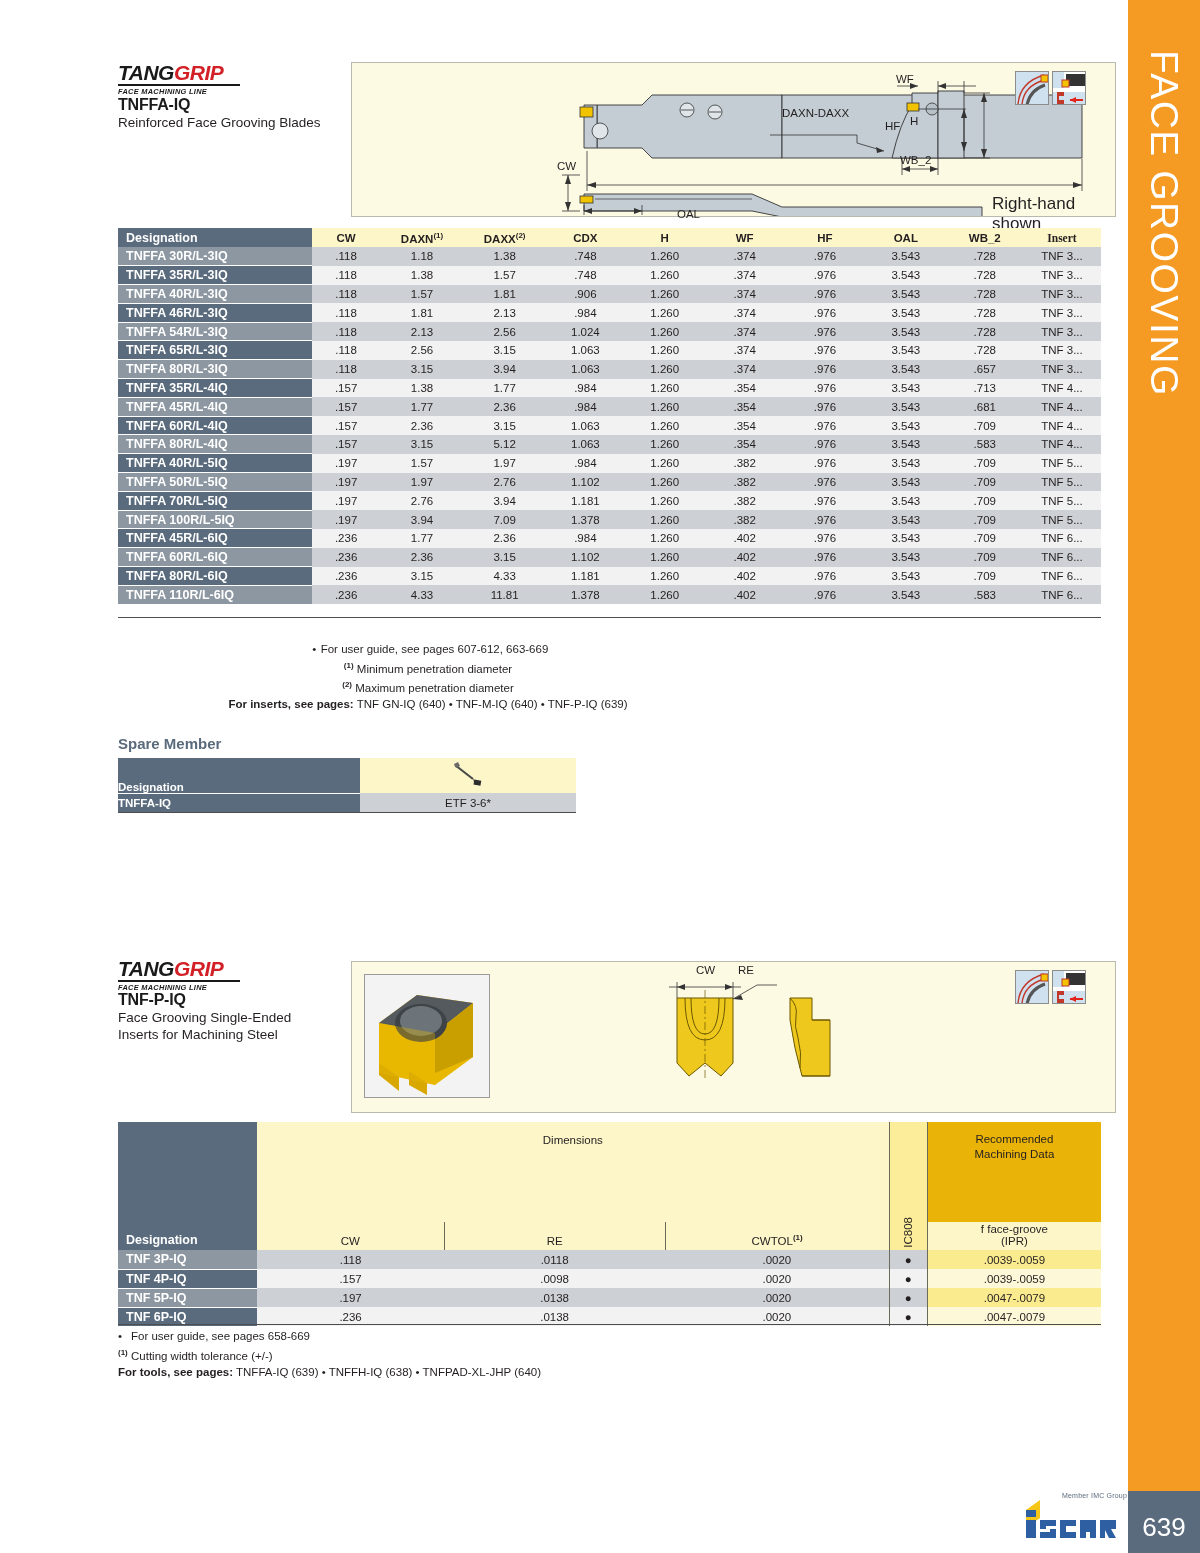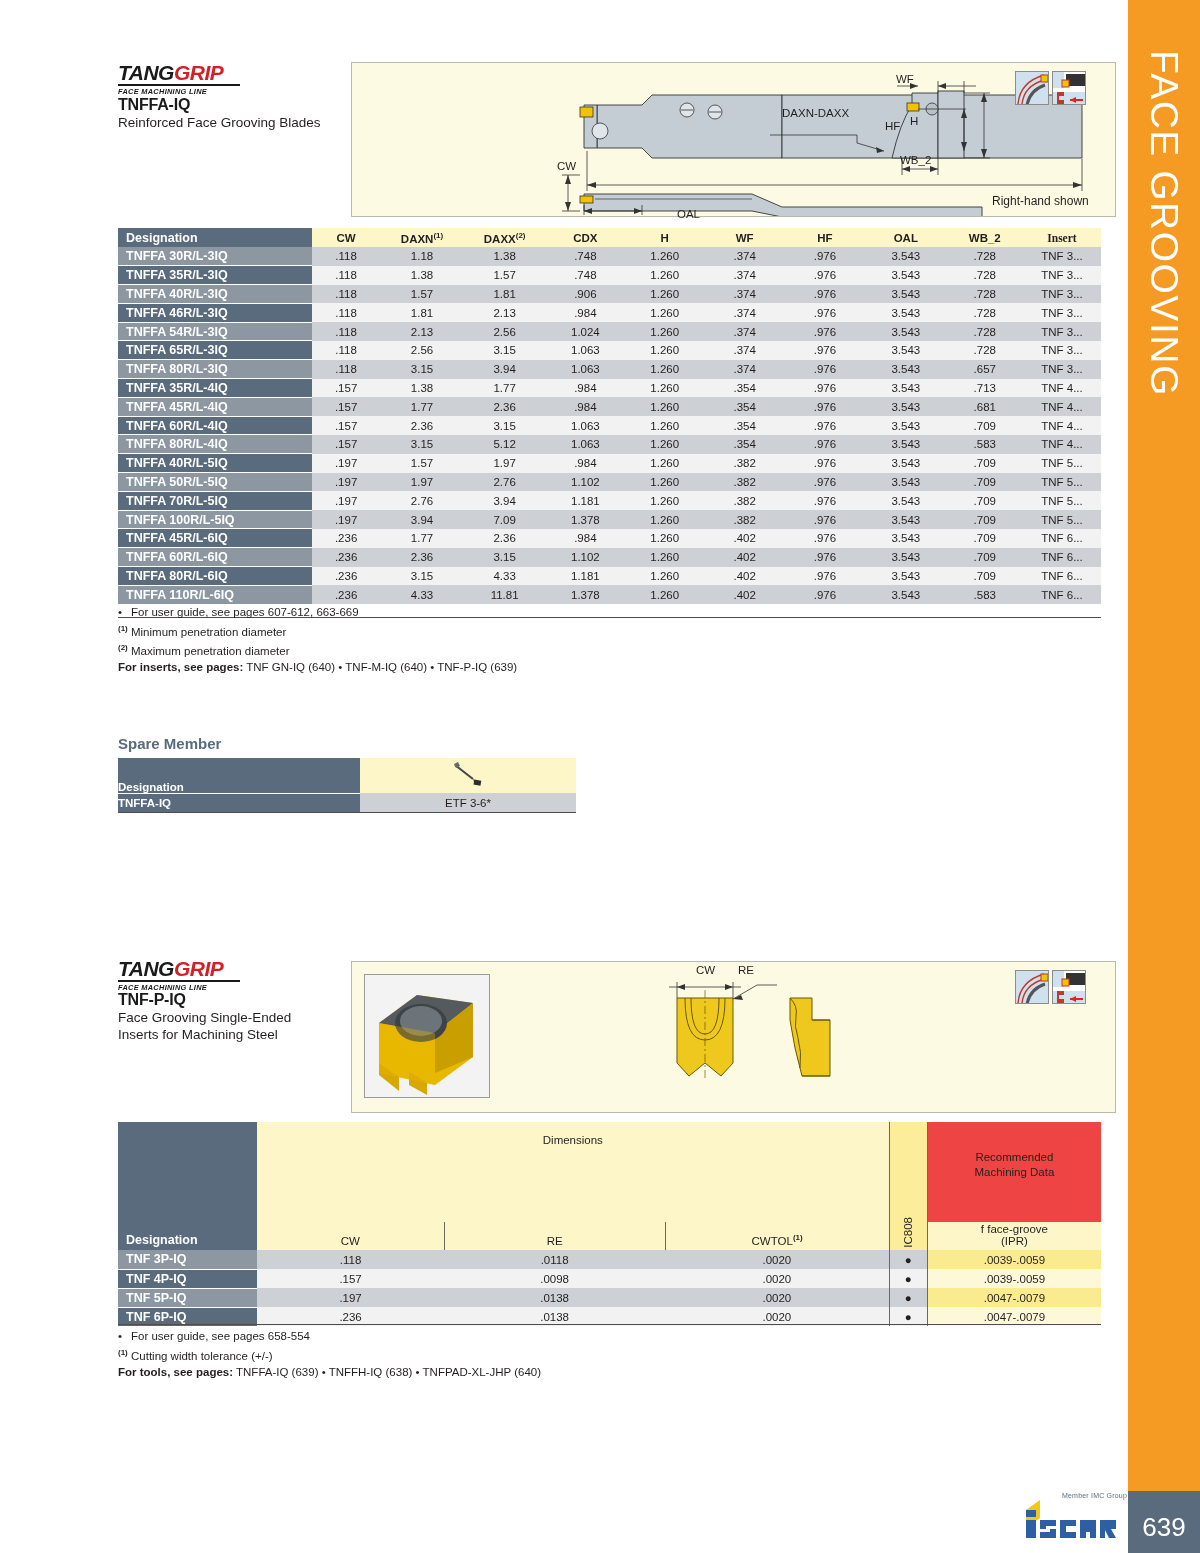--- a/index.html
+++ b/index.html
@@ -79,21 +79,21 @@
   .prod-desc { font-size: 13.5px; color: #231f20; line-height: 17px; }
 
   
   .figbox {
     position: absolute;
     background: #fdfae4;
     border: 1px solid #b9b9ac;
   }
   .fig-caption {
     position: absolute;
-    font-size: 12px;
+    font-size: 17px;
     color: #231f20;
   }
   .dim-label { position: absolute; font-size: 11.5px; color: #231f20; white-space: nowrap; }
 
   
   .icon-pair { position: absolute; display: flex; gap: 3px; }
   .icon-box { width: 34px; height: 34px; border: 1px solid #8c8c8c; background: #ffffff; position: relative; overflow: hidden; }
 
   
   table { border-collapse: collapse; position: absolute; }
@@ -147,21 +147,21 @@
   .notes .bullet { display: inline-block; width: 13px; }
   .sup { font-size: 8px; vertical-align: super; font-weight: bold; }
   .notes b { font-weight: bold; }
 
   
   .t2 { position: absolute; border-collapse: collapse; }
   .t2 td, .t2 th { font-size: 11.5px; padding: 0; }
   .t2 .hd-blank { background: #5a6b7d; }
   .t2 .hd-dim { background: #fdf6c8; text-align: center; vertical-align: top; padding-top: 12px; border-right: 1px solid #6b6b5a; }
   .t2 .hd-ic { background: #fbed9a; text-align: center; vertical-align: bottom; border-right: 1px solid #6b6b5a; }
-  .t2 .hd-rec { background: #ef4444; text-align: center; vertical-align: top; padding-top: 28px; line-height: 15px; }
+  .t2 .hd-rec { background: #eab308; text-align: center; vertical-align: top; padding-top: 10px; line-height: 15px; }
   .t2 .hd-desig { background: #5a6b7d; color: #fff; font-weight: bold; font-size: 12.5px; text-align: left; padding-left: 8px; vertical-align: bottom; padding-bottom: 3px; }
   .t2 .hd-col { background: #fdf6c8; text-align: center; vertical-align: bottom; padding-bottom: 3px; font-weight: normal; border-right: 1px solid #6b6b5a; }
   .t2 .hd-col-last { border-right: none; }
   .t2 td.d-desig { background: #5a6b7d; color: #fff; font-weight: bold; font-size: 12.5px; text-align: left; padding-left: 8px; border-bottom: 1px solid #fff; height: 19px; }
   .t2 tr.alt td.d-desig { background: #8c97a2; }
   .t2 td.d-val { background: #f2f2f2; text-align: center; height: 19px; }
   .t2 tr.alt td.d-val { background: #cdd0d4; }
   .t2 td.d-ic { background: #f2f2f2; text-align: center; border-left: 1px solid #6b6b5a; border-right: 1px solid #6b6b5a; }
   .t2 tr.alt td.d-ic { background: #cdd0d4; }
   .t2 td.d-rec { background: #fdf8d8; text-align: center; }
@@ -585,21 +585,21 @@
           <td class="val">.402</td>
           <td class="val">.976</td>
           <td class="val">3.543</td>
           <td class="val">.583</td>
           <td class="val">TNF 6...</td>
         </tr>
       </tbody>
   </table>
   <div class="tbl-line" style="left:118px; top:617px; width:983px;"></div>
 
-  <div class="notes" style="left:118px; top:604px; width:620px;">
+  <div class="notes" style="left:118px; top:641px; width:620px;text-align:center;">
     <div><span class="bullet">•</span><span>For user guide, see pages 607-612, 663-669</span></div>
     <div><span class="sup">(1)</span> <span>Minimum penetration diameter</span></div>
     <div><span class="sup">(2)</span> <span>Maximum penetration diameter</span></div>
     <div><b>For inserts, see pages:</b> <span>TNF GN-IQ (640) • TNF-M-IQ (640) • TNF-P-IQ (639)</span></div>
   </div>
 
   <div class="sp-title" style="left:118px; top:735px;">Spare Member</div>
   <table class="sp-tbl" style="left:118px; top:758px; width:458px;">
     <tbody>
       <tr>
@@ -755,18 +755,18 @@
           <td class="d-val">.0138</td>
           <td class="d-val">.0020</td>
           <td class="d-ic">●</td>
           <td class="d-rec">.0047-.0079</td>
         </tr>
       </tbody>
   </table>
   <div class="tbl-line" style="left:118px; top:1324px; width:983px;"></div>
 
   <div class="notes" style="left:118px; top:1328px; width:620px;">
-    <div><span class="bullet">•</span><span>For user guide, see pages 658-554</span></div>
+    <div><span class="bullet">•</span><span>For user guide, see pages 658-669</span></div>
     <div><span class="sup">(1)</span> <span>Cutting width tolerance (+/-)</span></div>
     <div><b>For tools, see pages:</b> <span>TNFFA-IQ (639) • TNFFH-IQ (638) • TNFPAD-XL-JHP (640)</span></div>
   </div>
 
 </div>
 
 </body></html>

